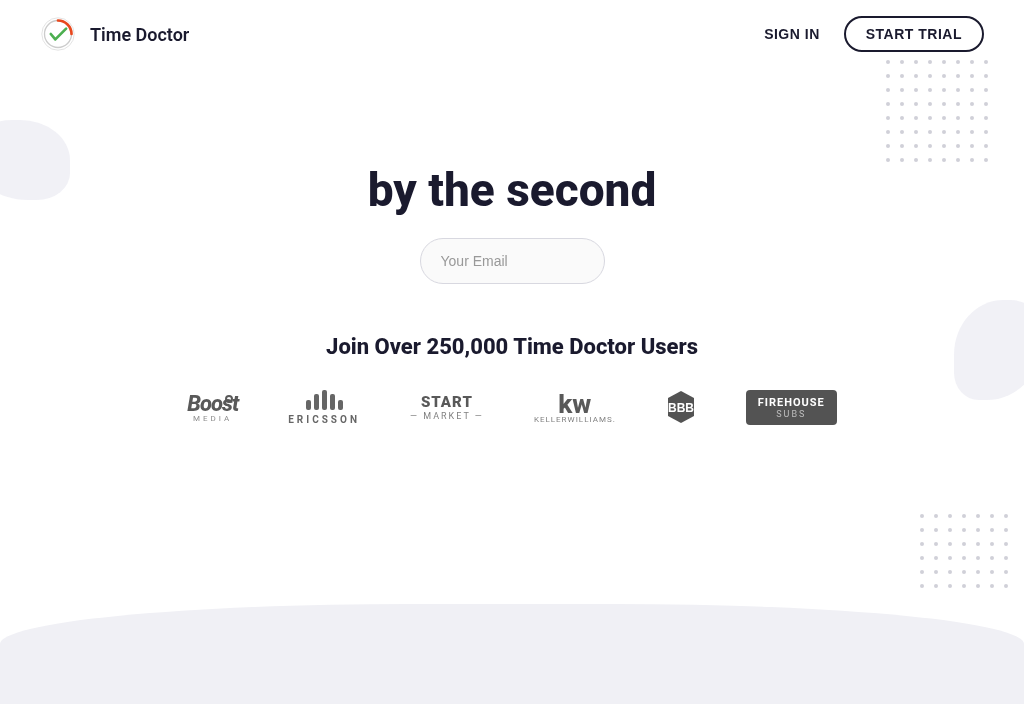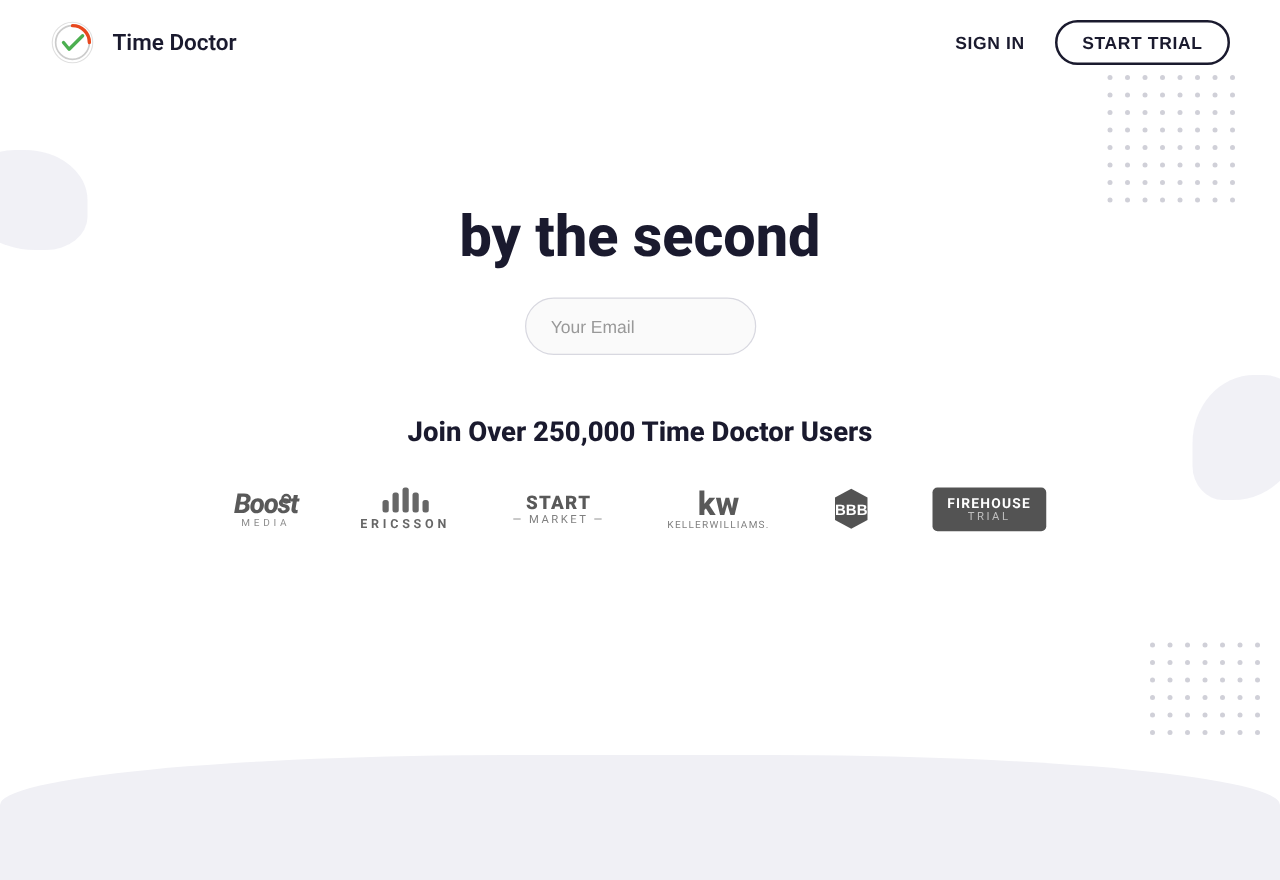--- a/index.html
+++ b/index.html
@@ -450,18 +450,18 @@
     <div class="brand-logo">
       <svg width="30" height="36" viewBox="0 0 30 36">
         <polygon points="15,2 28,9 28,27 15,34 2,27 2,9" fill="#1a1a1a"></polygon>
         <text x="15" y="23" font-size="12" font-weight="900" fill="white" text-anchor="middle" font-family="Arial">BBB</text>
       </svg>
     </div>
 
     <div class="brand-logo">
       <div class="firehouse-box">
         <div style="font-size:11px;font-weight:700;letter-spacing:1px;color:white;">FIREHOUSE</div>
-        <div style="font-size:9px;color:#aaa;letter-spacing:2px;">TRIAL</div>
+        <div style="font-size:9px;color:#aaa;letter-spacing:2px;">SUBS</div>
       </div>
     </div>
 
   </div>
 </section>
 
 </body></html>

